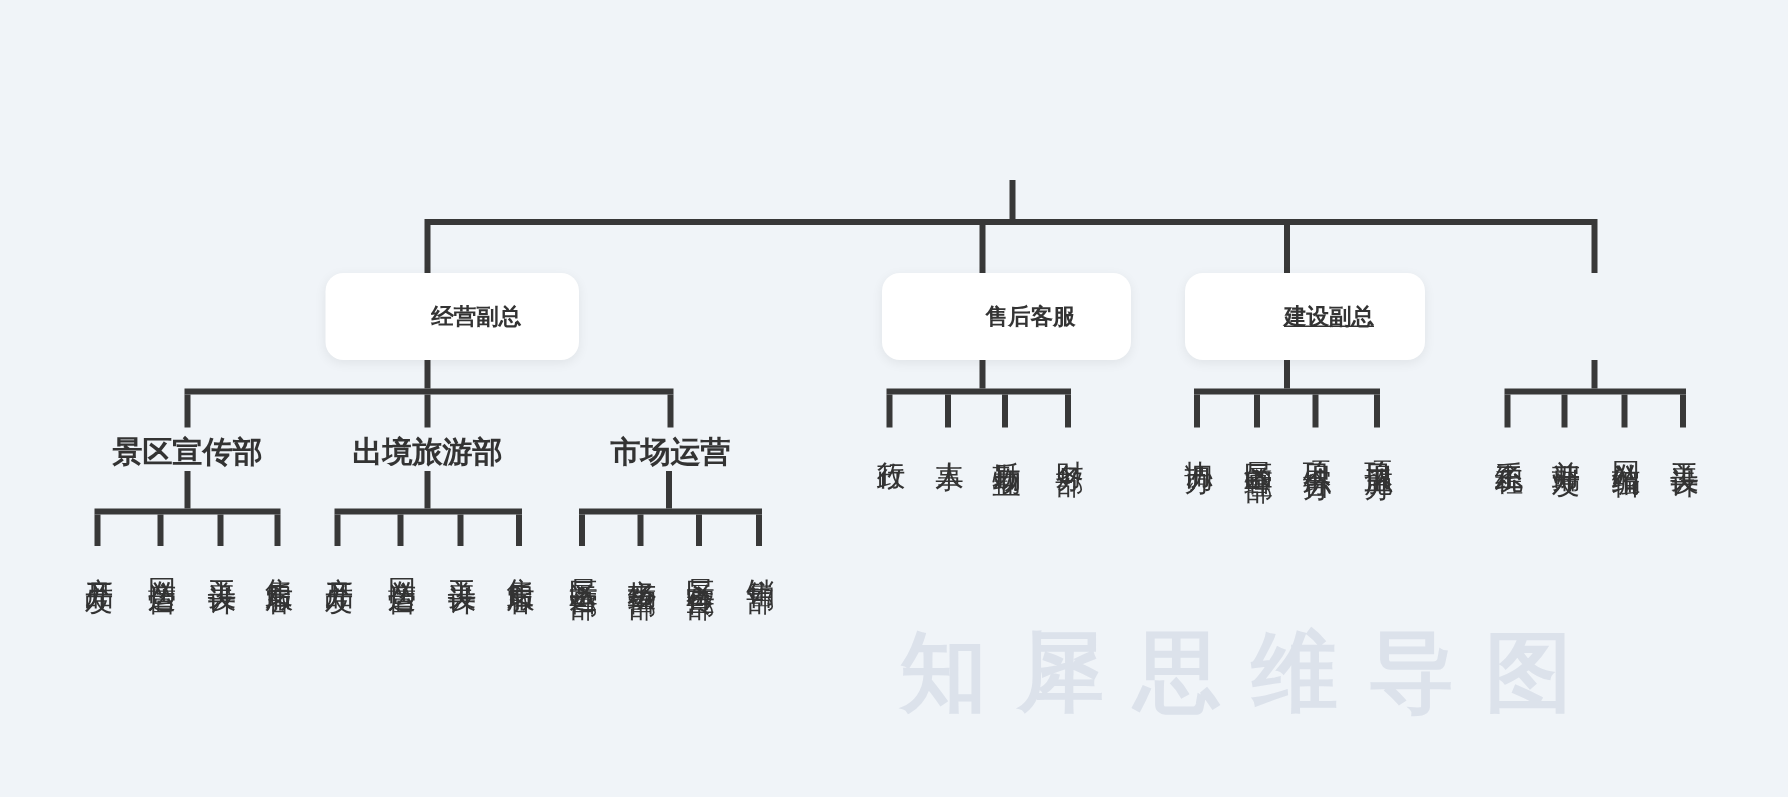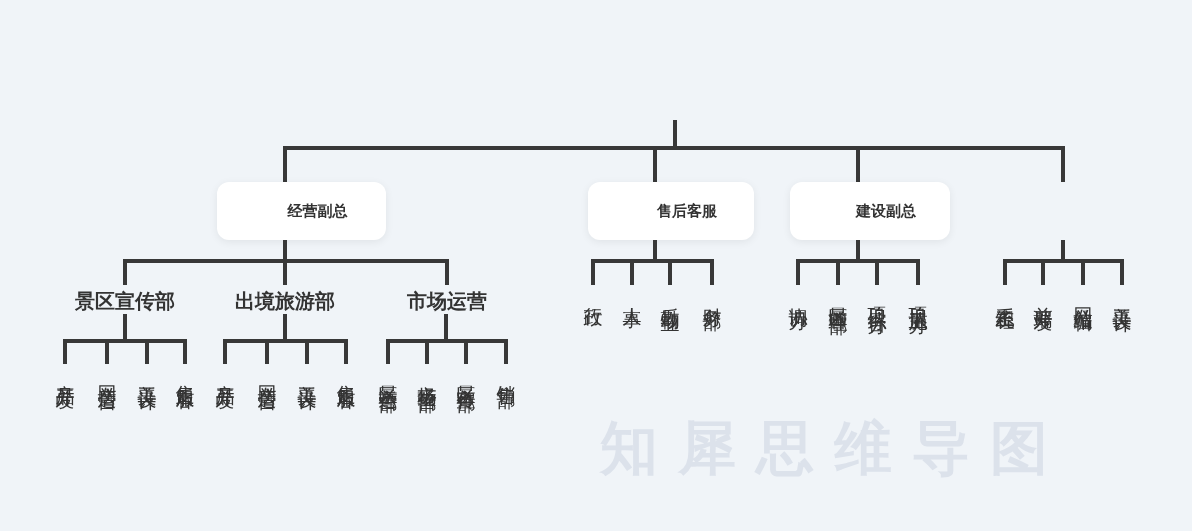--- a/index.html
+++ b/index.html
@@ -49,21 +49,21 @@
 
   <div class="line" style="left:673px;top:120px;width:4px;height:26px;"></div>
   <div class="line" style="left:283px;top:146px;width:782px;height:4px;"></div>
   <div class="line" style="left:283px;top:150px;width:4px;height:32px;"></div>
   <div class="line" style="left:653px;top:150px;width:4px;height:32px;"></div>
   <div class="line" style="left:856px;top:150px;width:4px;height:32px;"></div>
   <div class="line" style="left:1061px;top:150px;width:4px;height:32px;"></div>
 
   <div class="branch-node" style="left:217px;width:137px;">经营副总</div>
   <div class="branch-node" style="left:588px;width:134px;">售后客服</div>
-  <div class="branch-node" style="left:790px;width:128px;">建设副总</div>
+  <div class="branch-node" style="left:790px;width:128px;text-decoration:underline;">建设副总</div>
 
   <div class="line" style="left:283px;top:240px;width:4px;height:19px;"></div>
   <div class="line" style="left:123px;top:259px;width:326px;height:4px;"></div>
   <div class="line" style="left:123px;top:263px;width:4px;height:22px;"></div>
   <div class="line" style="left:283px;top:263px;width:4px;height:22px;"></div>
   <div class="line" style="left:445px;top:263px;width:4px;height:22px;"></div>
 
   <div class="dept-label" style="left:60px;">景区宣传部</div>
   <div class="dept-label" style="left:220px;">出境旅游部</div>
   <div class="dept-label" style="left:382px;">市场运营</div>

